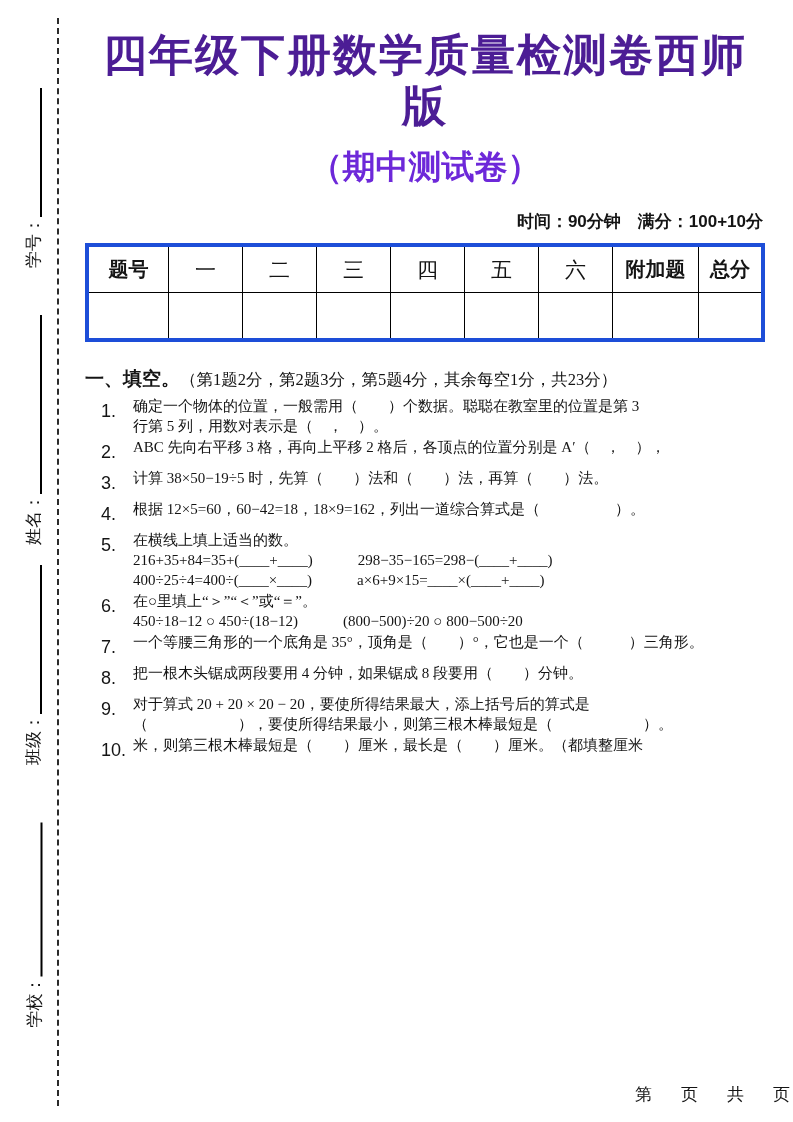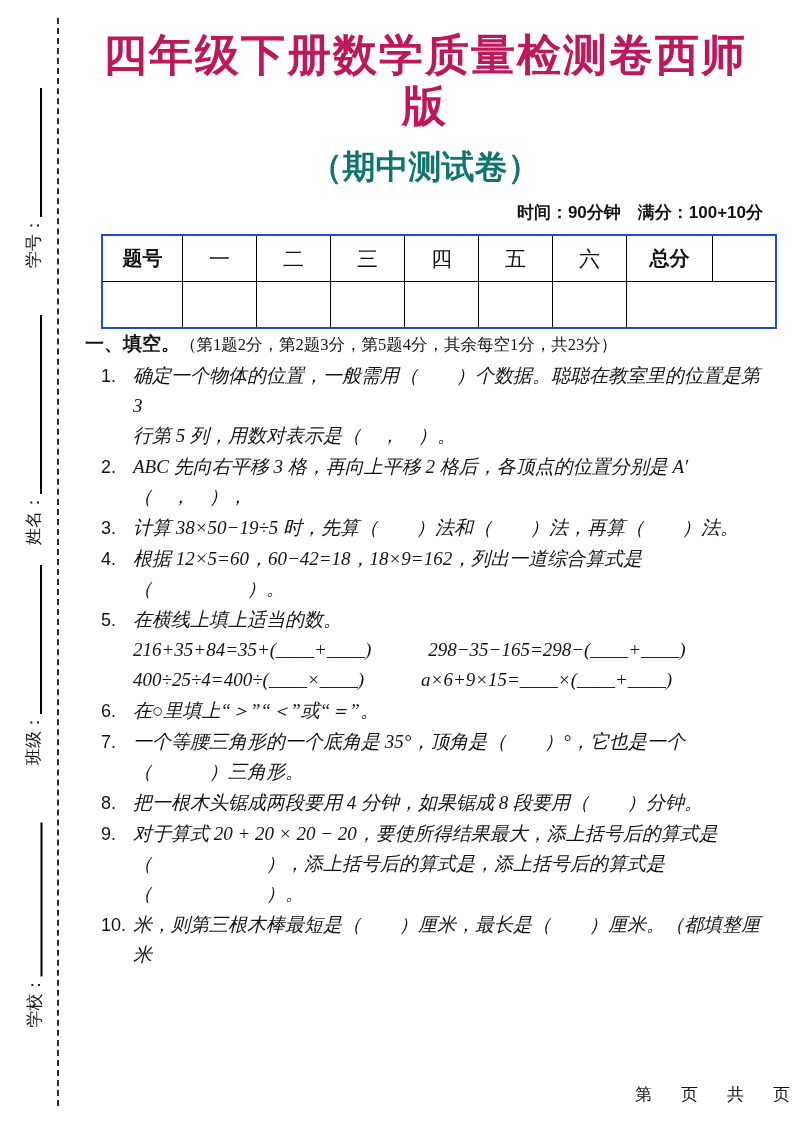--- a/index.html
+++ b/index.html
@@ -20,58 +20,58 @@
   .sidebar-field .lbl{line-height:24px;}
   .sidebar-field .line{flex:1;border-bottom:2px solid #000;margin-bottom:4px;}
   .f1{width:180px;left:-57px;top:165px;}
   .f2{width:230px;left:-82px;top:417px;}
   .f3{width:200px;left:-67px;top:652px;}
   .f4{width:205px;left:-69px;top:912px;}
   
   .content{position:absolute;left:85px;top:30px;width:680px;}
   .page-title{
     text-align:center;font-family:"Liberation Sans","DejaVu Sans",sans-serif;
-    font-weight:bold;font-size:44px;line-height:1.15;letter-spacing:2px;color:#be185d;
+    font-weight:bold;font-size:44px;line-height:1.15;letter-spacing:2px;color:#4c1d95;
   }
   .page-subtitle{
     text-align:center;font-family:"Liberation Sans","DejaVu Sans",sans-serif;
-    font-weight:bold;font-size:33px;margin-top:14px;color:#0f766e;
+    font-weight:bold;font-size:33px;margin-top:14px;color:#6d28d9;
   }
   .exam-info{
     text-align:right;font-family:"Liberation Sans","DejaVu Sans",sans-serif;
-    font-weight:bold;font-size:17px;margin-top:11px;padding-right:2px;
+    font-weight:bold;font-size:17px;margin-top:20px;padding-right:2px;
   }
   
   .score-table{
-    margin:10px 0 0 16px;display:grid;
+    margin:10px 0 0 0;display:grid;
     grid-template-columns:80px 74px 74px 74px 74px 74px 74px 86px 62px;
-    border:2px solid #1d4ed8;width:fit-content;
+    border:4px solid #1d4ed8;width:fit-content;
   }
   .sc{
     border-right:1.6px solid #000;border-bottom:1.6px solid #000;
     height:45px;display:flex;align-items:center;justify-content:center;
     font-size:20px;
   }
   .sc:nth-child(9n){border-right:none;}
   .sc:nth-child(n+10){border-bottom:none;}
   .sc.hd{font-family:"Liberation Sans","DejaVu Sans",sans-serif;font-weight:bold;}
   .sc.cn{font-size:21px;}
   
-  .section-heading{line-height:30px;font-size:19px;}
+  .section-heading{margin-top:22px;line-height:30px;font-size:19px;}
   .section-heading .st{
     font-family:"Liberation Sans","DejaVu Sans",sans-serif;font-weight:bold;
   }
   .section-heading .sn{font-size:16.5px;}
   .q{display:flex;padding-left:16px;margin-top:1px;}
   .qnum{
     flex:none;width:32px;font-family:"Liberation Sans","DejaVu Sans",sans-serif;
     font-size:18px;line-height:30px;
   }
   .qbody{flex:1;}
-  .qline{font-size:19px;line-height:30px;font-style:italic;}
+  .qline{font-size:15px;line-height:20px;}
   
   .footer{
     position:absolute;left:3px;bottom:16px;width:100%;text-align:right;
     font-size:17px;letter-spacing:6px;
   }
 </style>
 </head>
 <body>
 
 <div class="seal-line"></div>
@@ -100,20 +100,21 @@
   <div class="exam-info">时间：90分钟　满分：100+10分</div>
 
   <div class="score-table">
     <div class="sc hd">题号</div>
     <div class="sc cn">一</div>
     <div class="sc cn">二</div>
     <div class="sc cn">三</div>
     <div class="sc cn">四</div>
     <div class="sc cn">五</div>
     <div class="sc cn">六</div>
+    <div class="sc hd">附加题</div>
     <div class="sc hd">总分</div>
     <div class="sc"></div>
     <div class="sc"></div>
     <div class="sc"></div>
     <div class="sc"></div>
     <div class="sc"></div>
     <div class="sc"></div>
     <div class="sc"></div>
     <div class="sc"></div>
   </div>
@@ -157,20 +158,21 @@
       <div class="qline">在横线上填上适当的数。</div>
       <div class="qline">216+35+84=35+(____+____)　　　298−35−165=298−(____+____)</div>
       <div class="qline">400÷25÷4=400÷(____×____)　　　a×6+9×15=____×(____+____)</div>
     </div>
   </div>
 
   <div class="q">
     <span class="qnum">6.</span>
     <div class="qbody">
       <div class="qline">在○里填上“＞”“＜”或“＝”。</div>
+      <div class="qline">450÷18−12 ○ 450÷(18−12)　　　(800−500)÷20 ○ 800−500÷20</div>
     </div>
   </div>
 
   <div class="q">
     <span class="qnum">7.</span>
     <div class="qbody">
       <div class="qline">一个等腰三角形的一个底角是 35°，顶角是（　　）°，它也是一个（　　　）三角形。</div>
     </div>
   </div>
 
@@ -178,21 +180,21 @@
     <span class="qnum">8.</span>
     <div class="qbody">
       <div class="qline">把一根木头锯成两段要用 4 分钟，如果锯成 8 段要用（　　）分钟。</div>
     </div>
   </div>
 
   <div class="q">
     <span class="qnum">9.</span>
     <div class="qbody">
       <div class="qline">对于算式 20 + 20 × 20 − 20，要使所得结果最大，添上括号后的算式是</div>
-      <div class="qline">（　　　　　　），添上括号后的算式是，添上括号后的算式是（　　　　　　）。</div>
+      <div class="qline">（　　　　　　），要使所得结果最小，则第三根木棒最短是（　　　　　　）。</div>
     </div>
   </div>
 
   <div class="q">
     <span class="qnum">10.</span>
     <div class="qbody">
       <div class="qline">米，则第三根木棒最短是（　　）厘米，最长是（　　）厘米。（都填整厘米</div>
 
     </div>
   </div>

